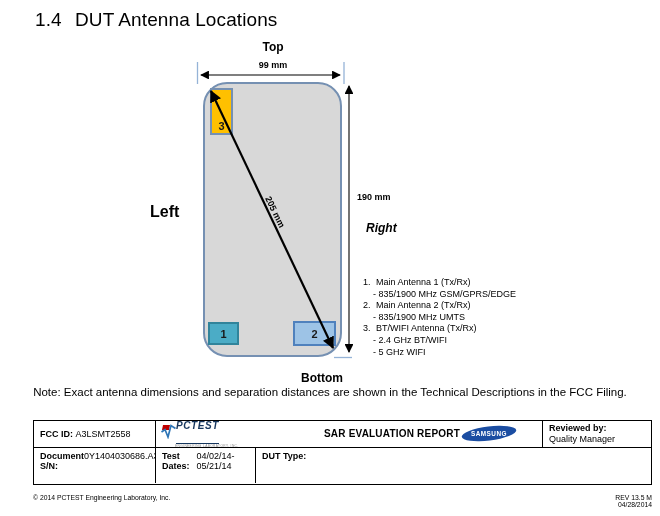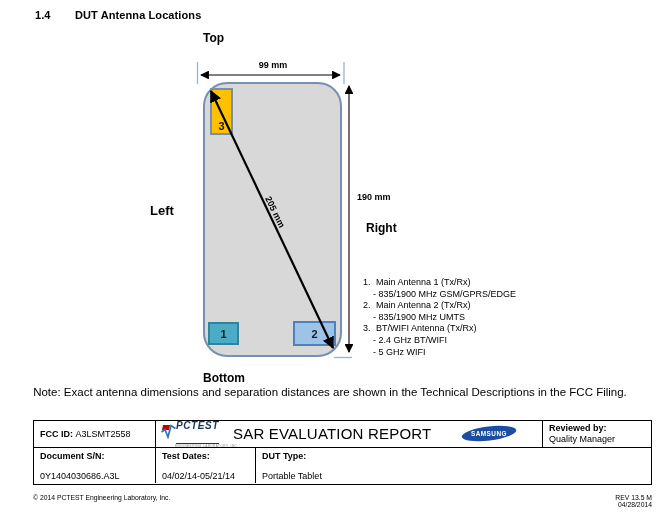--- a/index.html
+++ b/index.html
@@ -5,29 +5,29 @@
   * { margin: 0; padding: 0; box-sizing: border-box; }
   html, body { background: #ffffff; }
   body { font-family: "Liberation Sans", sans-serif; color: #000; }
   .page {
     position: relative; width: 660px; height: 516px;
     background: #ffffff; overflow: hidden;
   }
   .abs { position: absolute; }
 
   
-  .heading { left: 35px; top: 9px; font-size: 11px; font-weight: bold; letter-spacing: 0.1px; }
+  .heading { left: 35px; top: 9px; font-size: 19px; font-weight: normal; letter-spacing: 0.1px; }
   .heading .hnum { display: inline-block; width: 40px; }
 
   
   .lbl { font-weight: bold; white-space: nowrap; }
-  .top-label    { left: 203px; top: 31px;  width: 140px; text-align: left; font-size: 12px; }
-  .bottom-label { left: 203px; top: 371px; width: 140px; text-align: left; font-size: 12px; }
-  .left-label   { left: 150px; top: 203px; font-size: 13px; }
-  .right-label  { left: 366px; top: 221px; font-size: 12px; }
+  .top-label    { left: 203px; top: 40px;  width: 140px; text-align: center; font-size: 12px; }
+  .bottom-label { left: 203px; top: 371px; width: 140px; text-align: right; font-size: 12px; }
+  .left-label   { left: 150px; top: 203px; font-size: 16px; }
+  .right-label  { left: 366px; top: 221px; font-size: 12px; font-style: italic; }
   .front-label  { left: 203px; top: 294px; width: 102px; text-align: center; font-size: 12px; }
   .dim-99       { left: 203px; top: 60px;  width: 140px; text-align: center; font-size: 9px; }
   .dim-190      { left: 357px; top: 192px; font-size: 9px; }
   .dim-205      { left: 246px; top: 207px; width: 58px; text-align: center; font-size: 9px;
                   transform: rotate(64deg); }
 
   
   .device {
     left: 203px; top: 82px; width: 139px; height: 275px;
     background: #d8d8d8; border: 2.5px solid #7590b2; border-radius: 24px;
@@ -62,24 +62,24 @@
   .c-fccid { flex: 0 0 122px; border-right: 1.4px solid #000; display: flex; align-items: center;
              padding-left: 6px; font-size: 9px; white-space: nowrap; }
   .c-mid   { flex: 1 1 auto; display: flex; align-items: center; }
   .c-rev   { flex: 0 0 109px; border-left: 1.4px solid #000; padding: 2px 0 0 6px;
              font-size: 9px; line-height: 10.5px; }
   .c-doc   { flex: 0 0 122px; border-right: 1.4px solid #000; }
   .c-dates { flex: 0 0 100px; border-right: 1.4px solid #000; }
   .c-dut   { flex: 1 1 auto; }
   .c-page  { flex: 0 0 109px; border-left: 1.4px solid #000; display: flex;
              align-items: center; justify-content: center; font-size: 9px; }
-  .stack { display: flex; flex-direction: column; justify-content: space-between;
+  .stack { display: flex; flex-direction: row; 
            height: 100%; padding: 3px 6px 2px 6px; font-size: 9px; }
   .blbl { font-weight: bold; }
-  .report-title { flex: 1 1 auto; text-align: left; font-size: 15px; font-weight: normal;
+  .report-title { flex: 1 1 auto; text-align: right; font-size: 10px; font-weight: bold;
                   letter-spacing: 0.2px; }
 
   
   .pctest { margin-left: 5px; width: 72px; }
   .pctest-top { display: flex; align-items: center; }
   .pctest-word { font-size: 10px; font-weight: bold; font-style: italic; color: #17375e;
                  letter-spacing: 0.6px; border-bottom: 1.2px solid #17375e; padding-bottom: 12px; }
   .pctest-sub { font-size: 3.2px; color: #8a8a8a; letter-spacing: 0.4px; margin-left: 14px;
                 white-space: nowrap; }
   .samsung { margin-right: 24px; flex: 0 0 auto; }
@@ -198,21 +198,20 @@
       </div>
       <div class="fcell c-dates">
         <div class="stack">
           <div class="blbl">Test Dates:</div>
           <div>04/02/14-05/21/14</div>
         </div>
       </div>
       <div class="fcell c-dut">
         <div class="stack">
           <div class="blbl">DUT Type:</div>
-          <div>Portable Tablet</div>
         </div>
       </div>
     </div>
   </div>
 
   <div class="abs copyright">© 2014 PCTEST Engineering Laboratory, Inc.</div>
   <div class="abs revblock">
     <div>REV 13.5 M</div>
     <div>04/28/2014</div>
   </div>

